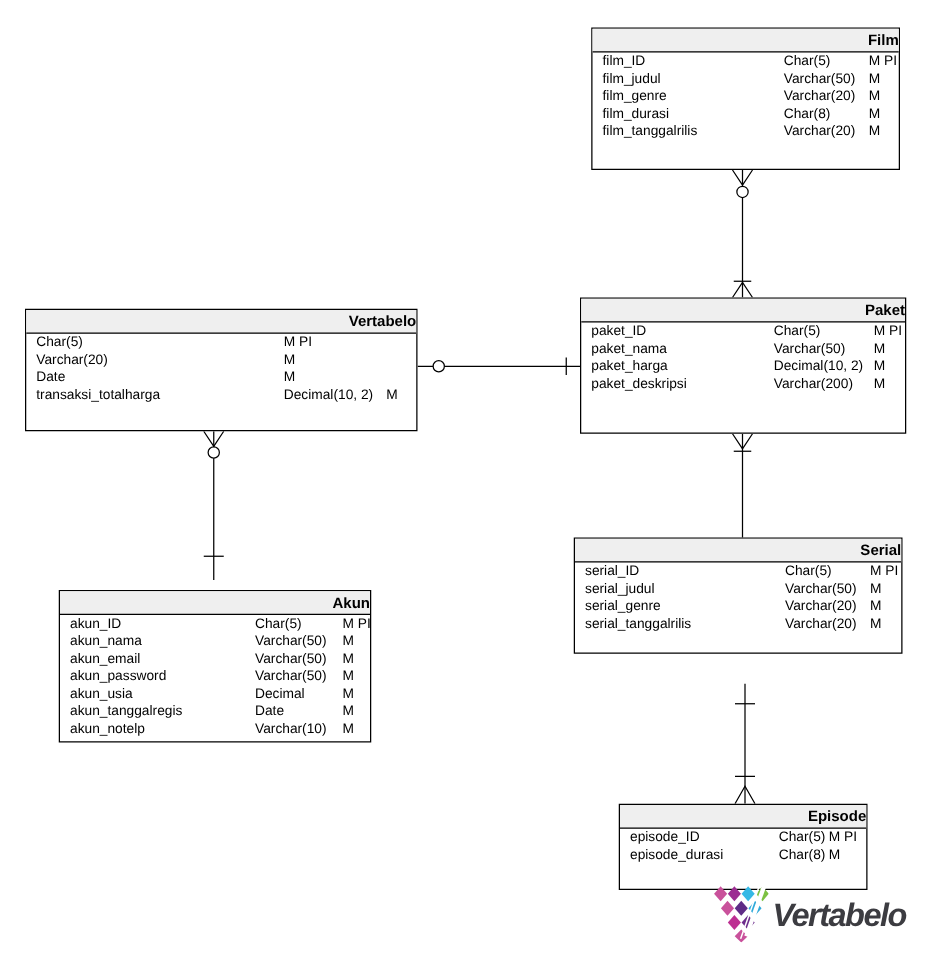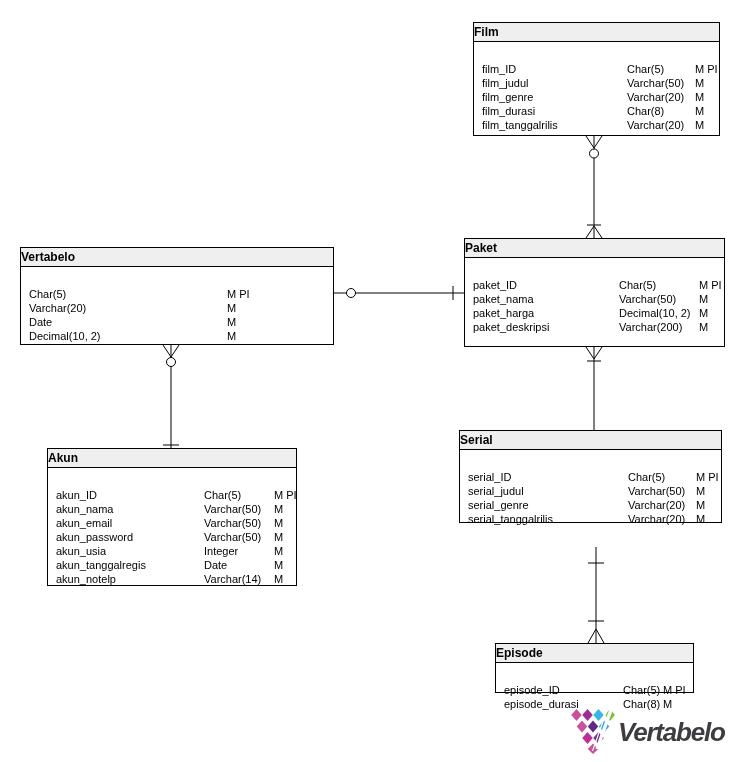--- a/index.html
+++ b/index.html
@@ -6,23 +6,23 @@
   #canvas{
     position:relative;width:746px;height:762px;background:#ffffff;overflow:hidden;
     font-family:"Liberation Sans",sans-serif;color:#000;
   }
   .overlay{position:absolute;left:0;top:0;z-index:1;}
   .entity{
     position:absolute;z-index:2;background:#fff;border:1px solid #000;box-sizing:border-box;
   }
   .entity-header{
     height:18px;line-height:18px;background:#efefef;border-bottom:1px solid #000;
-    text-align:left;font-weight:bold;font-size:12px;
-  }
-  .entity-body{padding-top:20px;}
+    text-align:right;font-weight:bold;font-size:12px;
+  }
+  .entity-body{padding-top:0;}
   .col-row{
     display:grid;grid-template-columns:var(--c1) var(--c2) 1fr;
     height:14px;line-height:14px;font-size:11px;padding-left:8px;white-space:nowrap;
   }
   .col-row span{overflow:visible;}
   #logo{position:absolute;left:570px;top:707px;z-index:2;display:flex;align-items:center;}
   #logo-text{
     position:absolute;left:48px;top:5px;width:130px;height:40px;line-height:40px;
     font-size:26px;font-weight:bold;font-style:italic;letter-spacing:-1.2px;color:#3c3c41;
   }
@@ -113,20 +113,21 @@
       </div>
       <div class="col-row">
         <span>Varchar(20)</span>
         <span>M</span>
       </div>
       <div class="col-row">
         <span>Date</span>
         <span>M</span>
       </div>
       <div class="col-row">
+        <span>transaksi_totalharga</span>
         <span>Decimal(10, 2)</span>
         <span>M</span>
       </div>
     </div>
   </div>
 
   <div class="entity" style="left:464px;top:238px;width:261px;height:109px;--c1:146px;--c2:80px">
     <div class="entity-header">Paket</div>
     <div class="entity-body">
       <div class="col-row">
@@ -145,21 +146,21 @@
         <span>M</span>
       </div>
       <div class="col-row">
         <span>paket_deskripsi</span>
         <span>Varchar(200)</span>
         <span>M</span>
       </div>
     </div>
   </div>
 
-  <div class="entity" style="left:47px;top:448px;width:250px;height:138px;--c1:148px;--c2:70px">
+  <div class="entity" style="left:47px;top:472px;width:250px;height:122px;--c1:148px;--c2:70px">
     <div class="entity-header">Akun</div>
     <div class="entity-body">
       <div class="col-row">
         <span>akun_ID</span>
         <span>Char(5)</span>
         <span>M PI</span>
       </div>
       <div class="col-row">
         <span>akun_nama</span>
         <span>Varchar(50)</span>
@@ -170,31 +171,31 @@
         <span>Varchar(50)</span>
         <span>M</span>
       </div>
       <div class="col-row">
         <span>akun_password</span>
         <span>Varchar(50)</span>
         <span>M</span>
       </div>
       <div class="col-row">
         <span>akun_usia</span>
-        <span>Integer</span>
+        <span>Decimal</span>
         <span>M</span>
       </div>
       <div class="col-row">
         <span>akun_tanggalregis</span>
         <span>Date</span>
         <span>M</span>
       </div>
       <div class="col-row">
         <span>akun_notelp</span>
-        <span>Varchar(14)</span>
+        <span>Varchar(10)</span>
         <span>M</span>
       </div>
     </div>
   </div>
 
   <div class="entity" style="left:459px;top:430px;width:263px;height:93px;--c1:160px;--c2:68px">
     <div class="entity-header">Serial</div>
     <div class="entity-body">
       <div class="col-row">
         <span>serial_ID</span>
@@ -212,21 +213,21 @@
         <span>M</span>
       </div>
       <div class="col-row">
         <span>serial_tanggalrilis</span>
         <span>Varchar(20)</span>
         <span>M</span>
       </div>
     </div>
   </div>
 
-  <div class="entity" style="left:495px;top:643px;width:199px;height:50px;--c1:119px;--c2:40px">
+  <div class="entity" style="left:495px;top:643px;width:199px;height:69px;--c1:119px;--c2:40px">
     <div class="entity-header">Episode</div>
     <div class="entity-body">
       <div class="col-row">
         <span>episode_ID</span>
         <span>Char(5)</span>
         <span>M PI</span>
       </div>
       <div class="col-row">
         <span>episode_durasi</span>
         <span>Char(8)</span>

